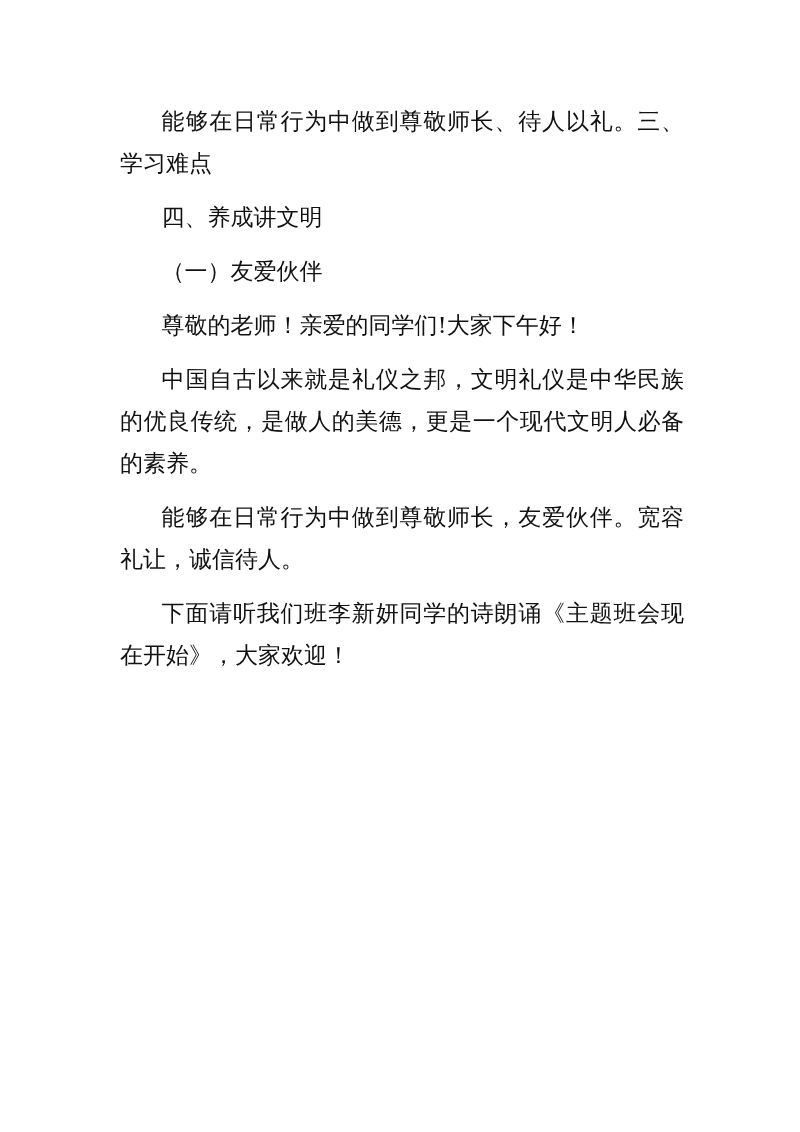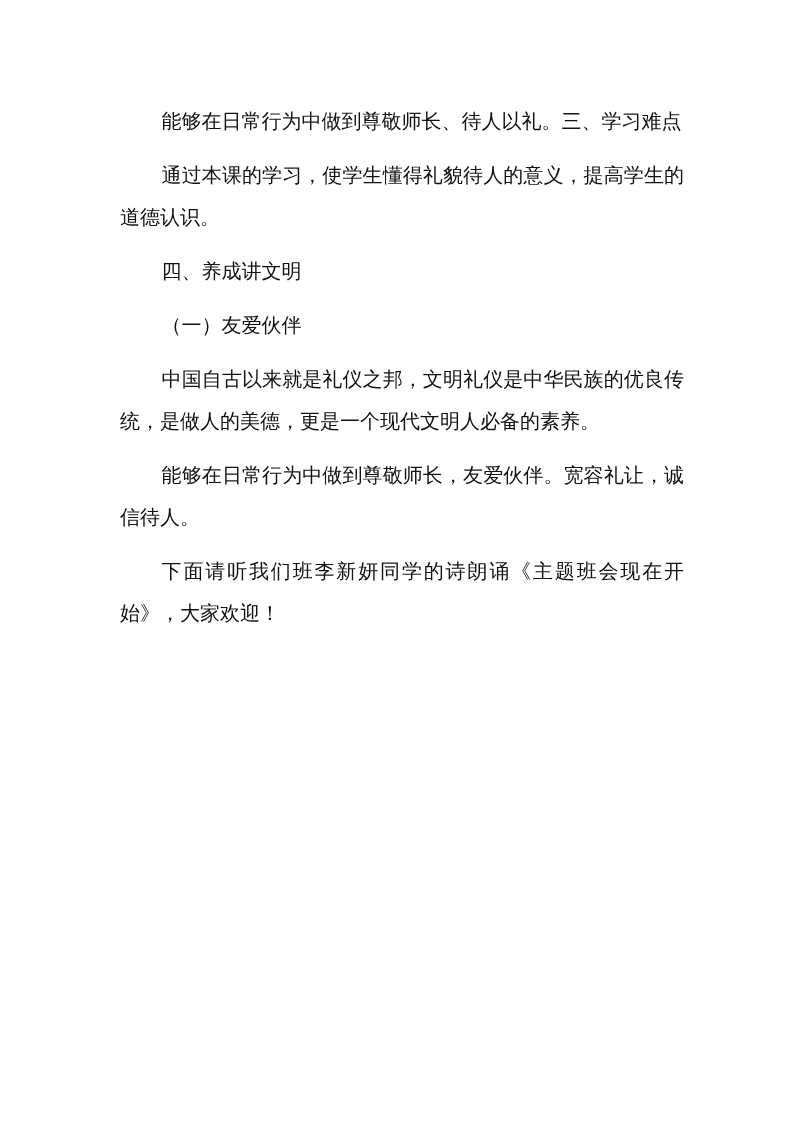--- a/index.html
+++ b/index.html
@@ -15,33 +15,33 @@
     font-family: "DejaVu Serif", "Liberation Serif", serif;
     color: #111111;
   }
   .page {
     position: absolute;
     left: 120px;
     top: 100px;
     width: 564px;
   }
   .para {
-    font-size: 20px;
+    font-size: 23px;
     line-height: 42px;
     text-indent: 41.6px;
     margin: 0 0 12px 0;
     text-align: justify;
     letter-spacing: 0px;
     word-break: break-all;
   }
 </style>
 </head>
 <body>
 
 <div class="page">
   <p class="para">能够在日常行为中做到尊敬师长、待人以礼。三、学习难点</p>
-  <p class="para">通过本课的学习，使学生懂得礼貌待人的意义，提高学生的道德认识。</p>
   <p class="para">四、养成讲文明</p>
   <p class="para">（一）友爱伙伴</p>
+  <p class="para">尊敬的老师！亲爱的同学们!大家下午好！</p>
   <p class="para">中国自古以来就是礼仪之邦，文明礼仪是中华民族的优良传统，是做人的美德，更是一个现代文明人必备的素养。</p>
   <p class="para">能够在日常行为中做到尊敬师长，友爱伙伴。宽容礼让，诚信待人。</p>
   <p class="para">下面请听我们班李新妍同学的诗朗诵《主题班会现在开始》，大家欢迎！</p>
 </div>
 
 </body></html>

